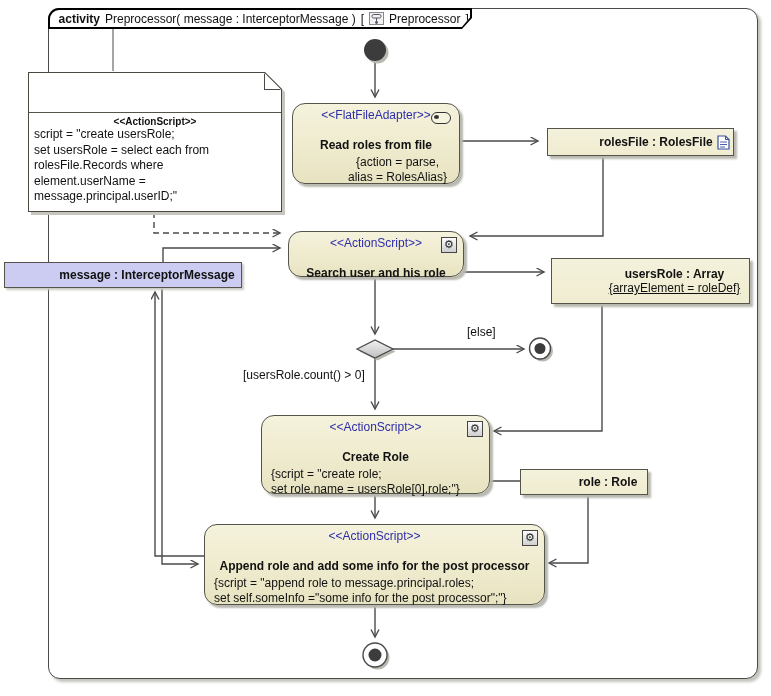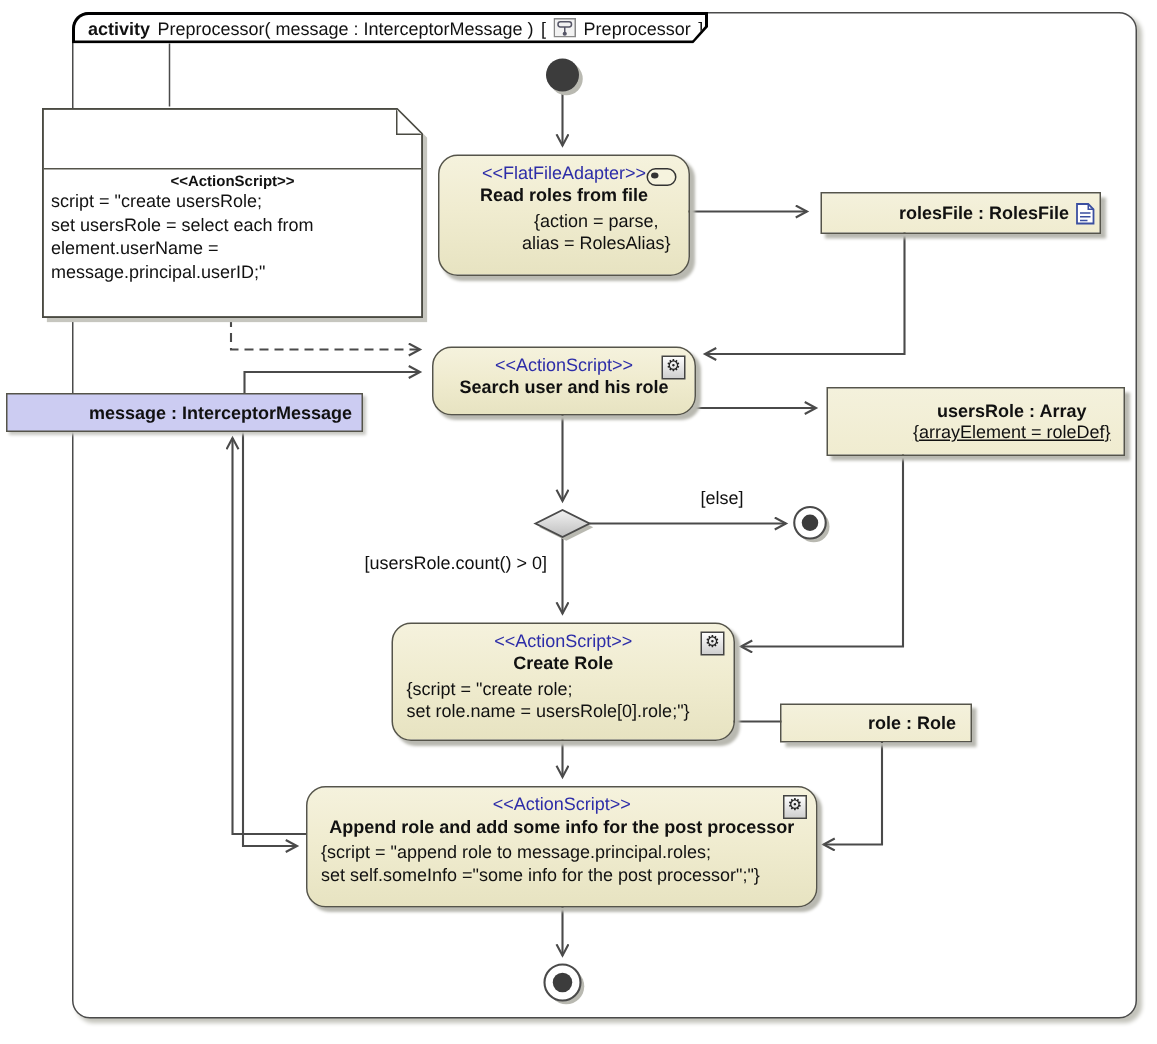--- a/index.html
+++ b/index.html
@@ -19,21 +19,21 @@
          clip-path:polygon(0 0,100% 0,100% 42%,calc(100% - 9px) 100%,0 100%);
          display:flex;align-items:center;gap:5px;padding-left:9px;font-size:12px;white-space:nowrap;}
   .tab-inner .kw{font-weight:bold;}
 
   
   .anode{position:absolute;z-index:2;border:1.4px solid var(--node-border,#55544a);
          border-radius:13px;text-align:center;
          background:linear-gradient(180deg,#f5f2dd 0%,var(--node-fill,#f0ecd0) 45%,#e7e3c1 100%);
          box-shadow:3px 3px 2px #b9b9b1;}
   .anode .stline{margin-top:4px;font-size:12px;color:var(--stereotype-text,#2d2da8);}
-  .anode .title{font-weight:bold;font-size:12px;margin-top:1px;white-space:nowrap;}
+  .anode .title{font-weight:bold;font-size:12px;margin-top:16px;white-space:nowrap;}
   .anode .nbody{font-size:12px;text-align:left;padding:3px 0 0 9px;line-height:15px;white-space:nowrap;}
   .anode .nbody.centered{text-align:center;padding:3px 0 0 0;margin-left:43px;}
   .gearbox{position:absolute;top:5px;right:6px;width:14px;height:14px;border:1px solid #444;
          background:linear-gradient(180deg,#fdfdfd,#cfcfcf);font-size:11px;line-height:13px;
          text-align:center;color:#222;}
   .adapter-ic{position:absolute;top:8px;right:8px;width:18px;height:10px;border:1.5px solid #333;
          border-radius:6px;background:#f6f3de;}
   .adapter-ic i{position:absolute;left:1.5px;top:1.5px;width:5px;height:4px;border-radius:50%;
          background:#333;}
 
@@ -132,20 +132,21 @@
   </div>
 
   <div class="note-shadow"></div>
   <div class="note-outer">
     <div class="note-inner">
       <div class="note-fold"></div>
       <div class="note-top"></div>
       <div class="note-stereo">&lt;&lt;ActionScript&gt;&gt;</div>
       <div class="note-line">script = "create usersRole;</div>
       <div class="note-line">set usersRole = select each from</div>
+      <div class="note-line">rolesFile.Records where</div>
       <div class="note-line">element.userName =</div>
       <div class="note-line">message.principal.userID;"</div>
     </div>
   </div>
 
   <div class="anode" style="left:292px;top:103px;width:166px;height:79px;">
     <div class="adapter-ic">
         <i></i>
       </div>
     <div class="stline">&lt;&lt;FlatFileAdapter&gt;&gt;</div>

